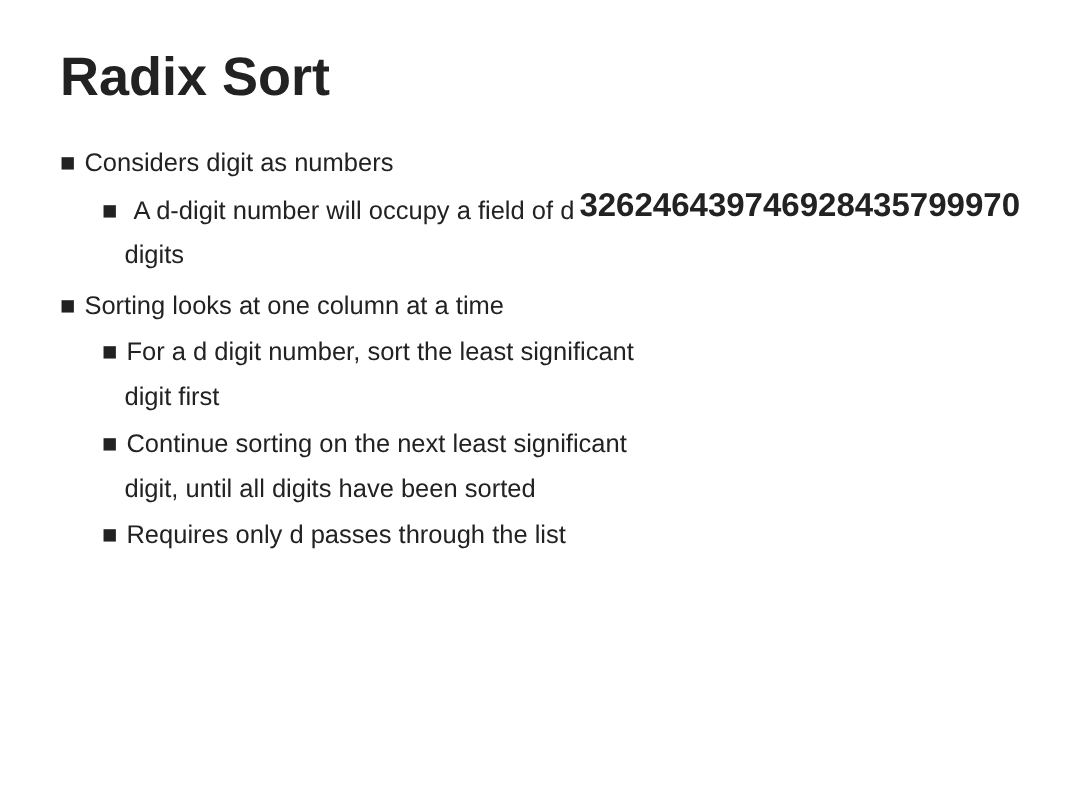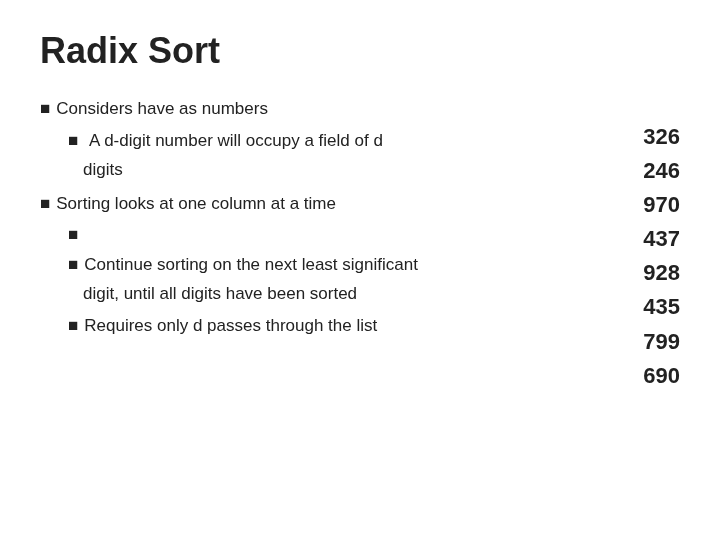--- a/index.html
+++ b/index.html
@@ -65,21 +65,21 @@
     .indent-text {
       margin-left: 43px;
       margin-bottom: 6px;
     }
 
     .numbers-box {
       position: absolute;
       right: 40px;
       top: 120px;
       display: flex;
-      flex-direction: column;
+      flex-direction: row;
       align-items: flex-end;
       font-size: 22px;
       font-weight: bold;
       color: #222222;
       line-height: 1.55;
     }
 
     .section-gap {
       margin-bottom: 8px;
     }
@@ -88,21 +88,21 @@
 <body>
 
 <div class="slide">
 
   <div class="title">Radix Sort</div>
 
   <div class="content">
 
     <div class="bullet-main">
       <span class="bullet-icon">■</span>
-      <span>Considers have as numbers</span>
+      <span>Considers digit as numbers</span>
     </div>
 
     <div class="bullet-sub">
       <span class="bullet-icon">■</span>
       <span>
         <span>&nbsp;A  d-digit  number  will  occupy  a  field  of  d</span>
       </span>
     </div>
     <div class="indent-text">
       <span>digits</span>
@@ -110,20 +110,26 @@
 
     <div class="section-gap"></div>
 
     <div class="bullet-main">
       <span class="bullet-icon">■</span>
       <span>Sorting looks at one column at a time</span>
     </div>
 
     <div class="bullet-sub">
       <span class="bullet-icon">■</span>
+      <span>
+        <span>For  a  d  digit  number,  sort  the  least  significant</span>
+      </span>
+    </div>
+    <div class="indent-text">
+      <span>digit first</span>
     </div>
 
     <div class="bullet-sub">
       <span class="bullet-icon">■</span>
       <span>
         <span>Continue  sorting  on  the  next  least  significant</span>
       </span>
     </div>
     <div class="indent-text">
       <span>digit, until all digits have been sorted</span>
@@ -132,21 +138,21 @@
     <div class="bullet-sub">
       <span class="bullet-icon">■</span>
       <span>Requires  only  d  passes  through  the  list</span>
     </div>
 
   </div>
 
   <div class="numbers-box">
   <div>326</div>
       <div>246</div>
-      <div>970</div>
-      <div>437</div>
+      <div>439</div>
+      <div>746</div>
       <div>928</div>
       <div>435</div>
       <div>799</div>
-      <div>690</div>
+      <div>970</div>
     </div>
 
 </div>
 
 </body></html>

